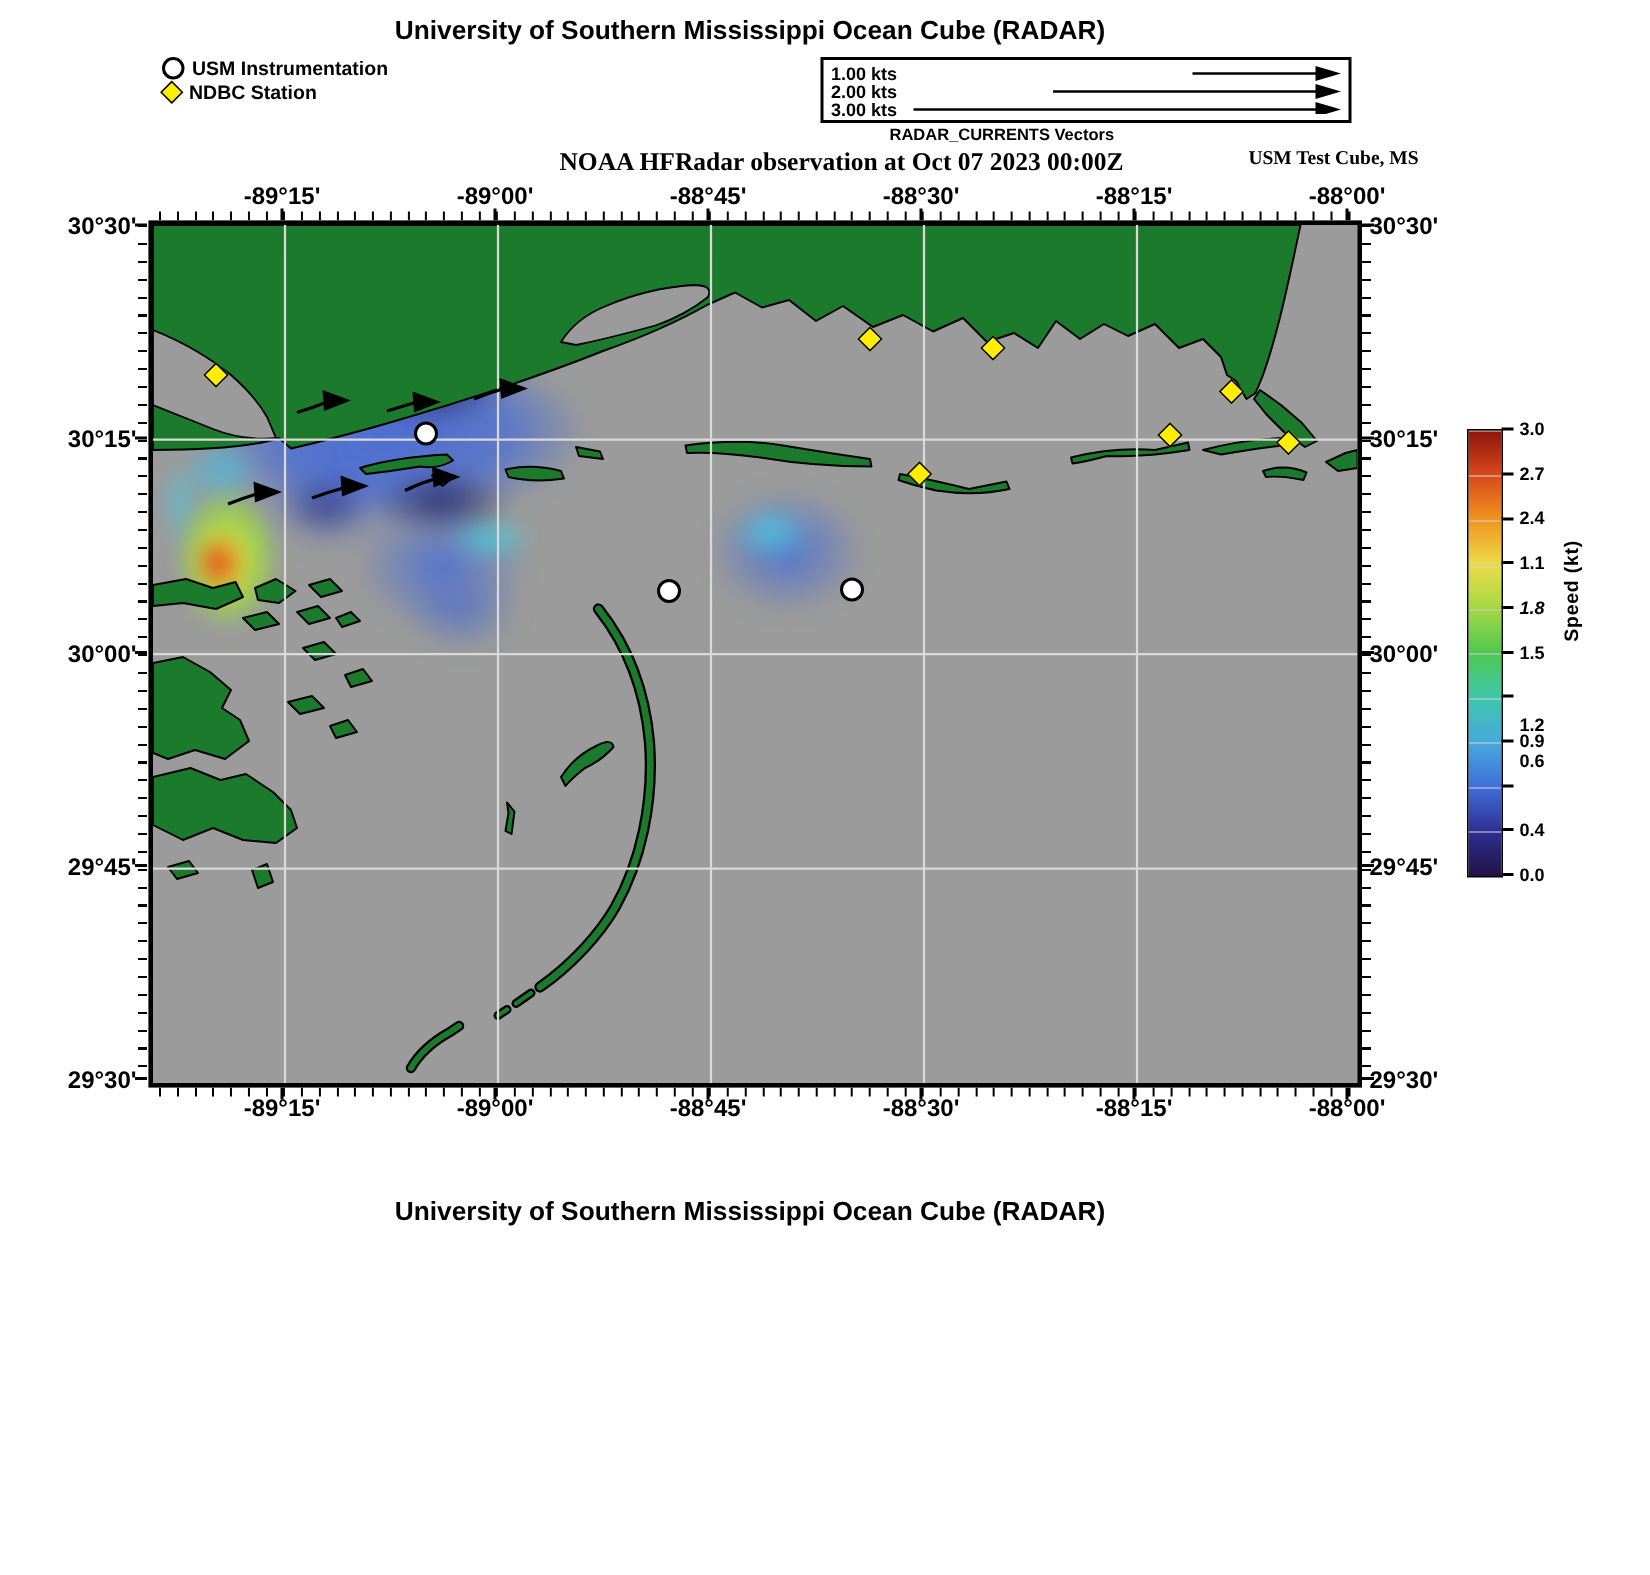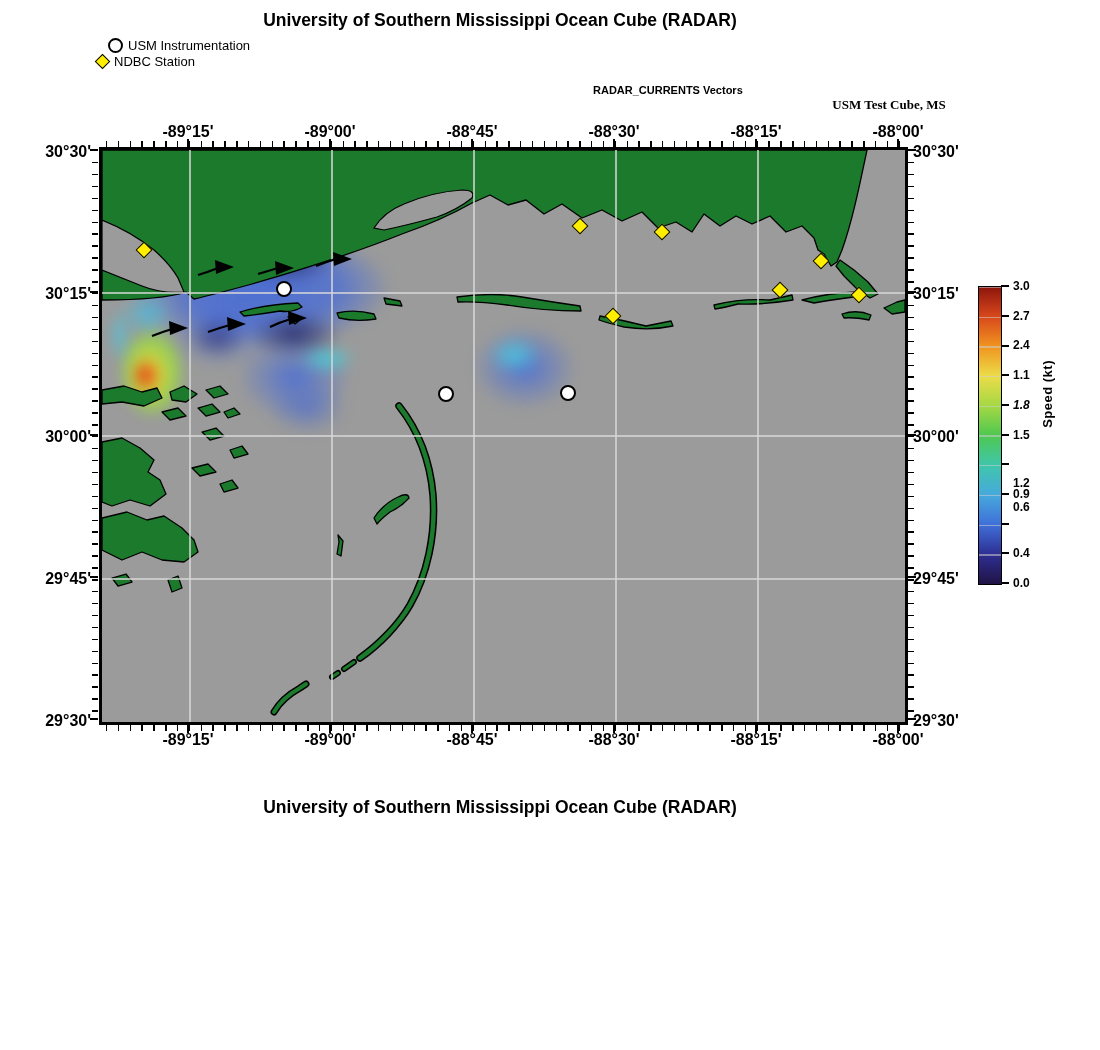--- a/index.html
+++ b/index.html
@@ -22,21 +22,21 @@
   .minor-h{position:absolute;height:6px;
     background:repeating-linear-gradient(to right,#000 0 1.4px,transparent 1.4px 11.83px);}
   .minor-v{position:absolute;width:6px;
     background:repeating-linear-gradient(to bottom,#000 0 1.4px,transparent 1.4px 11.92px);}
   
   .circ{position:absolute;width:12px;height:12px;border-radius:50%;background:#fff;
         border:2.4px solid #000;transform:translate(-50%,-50%);}
   .diam{position:absolute;width:10px;height:10px;background:#ffee00;border:1.6px solid #000;
         transform:translate(-50%,-50%) rotate(45deg);}
   
-  .leg-row{position:absolute;display:flex;align-items:center;gap:5px;font-size:13px;font-weight:normal;justify-content:center;}
+  .leg-row{position:absolute;display:flex;align-items:center;gap:5px;font-size:13px;font-weight:bold;justify-content:center;}
   .leg-circ{width:11px;height:11px;border-radius:50%;background:#fff;border:2.2px solid #000;flex:0 0 auto;}
   .leg-diam{width:9px;height:9px;background:#ffee00;border:1.6px solid #000;transform:rotate(45deg);flex:0 0 auto;margin:0 1px;}
   .vbox{position:absolute;left:547px;top:38px;width:350px;height:40px;border:2px solid #000;background:#fff;}
   .vlab{position:absolute;left:5px;font-size:12px;font-weight:bold;line-height:12px;}
   
   .cbar{position:absolute;left:978px;top:286px;width:22px;height:297px;border:1.8px solid #000;
     background:
       repeating-linear-gradient(to top,transparent 0 28.4px,rgba(205,205,205,.55) 28.4px 29.7px),
       linear-gradient(to top,#201345 0%,#2e2f93 10%,#3f6fd8 20%,#47a9dc 30%,#3fc6ab 40%,
         #4ec850 50%,#a5d844 60%,#ecdc49 70%,#f0941f 80%,#d8481c 90%,#8d150c 100%);}
@@ -49,27 +49,45 @@
 <body>
 
 <div class="page">
 
   <div class="abs ctr title" style="left:95px;top:10px;width:810px;">University of Southern Mississippi Ocean Cube (RADAR)</div>
 
   <div class="leg-row" style="left:108px;top:38px;">
     <span class="leg-circ"></span>
     <span>USM Instrumentation</span>
   </div>
-  <div class="leg-row" style="left:96px;top:54px;">
+  <div class="leg-row" style="left:108px;top:54px;">
     <span class="leg-diam"></span>
     <span>NDBC Station</span>
   </div>
 
+  <div class="vbox">
+    <span class="vlab" style="top:3px;">1.00 kts</span>
+    <span class="vlab" style="top:15px;">2.00 kts</span>
+    <span class="vlab" style="top:27px;">3.00 kts</span>
+    <svg width="346" height="36" style="position:absolute;left:0;top:0;">
+      <g stroke="#000" stroke-width="1.6">
+        <line x1="246" y1="9" x2="331" y2="9"></line>
+        <line x1="153" y1="21" x2="331" y2="21"></line>
+        <line x1="60" y1="33" x2="331" y2="33"></line>
+      </g>
+      <g fill="#000">
+        <polygon points="345,9 328,4 328,14"></polygon>
+        <polygon points="345,21 328,16 328,26"></polygon>
+        <polygon points="345,33 328,28 328,38"></polygon>
+      </g>
+    </svg>
+  </div>
   <div class="abs b" style="left:549px;top:84px;font-size:11px;">RADAR_CURRENTS Vectors</div>
 
+  <div class="abs ctr serif b" style="left:292px;top:98px;width:450px;font-size:17px;">NOAA HFRadar observation at Oct 07 2023 00:00Z</div>
   <div class="abs ctr serif b" style="left:775px;top:97px;width:140px;font-size:13px;">USM Test Cube, MS</div>
 
   <div class="abs ctr axlab" style="left:148px;top:123px;width:80px;">-89°15'</div>
   <div class="abs ctr axlab" style="left:290px;top:123px;width:80px;">-89°00'</div>
   <div class="abs ctr axlab" style="left:432px;top:123px;width:80px;">-88°45'</div>
   <div class="abs ctr axlab" style="left:574px;top:123px;width:80px;">-88°30'</div>
   <div class="abs ctr axlab" style="left:716px;top:123px;width:80px;">-88°15'</div>
   <div class="abs ctr axlab" style="left:858px;top:123px;width:80px;">-88°00'</div>
 
   <div class="abs ctr axlab" style="left:148px;top:731px;width:80px;">-89°15'</div>

